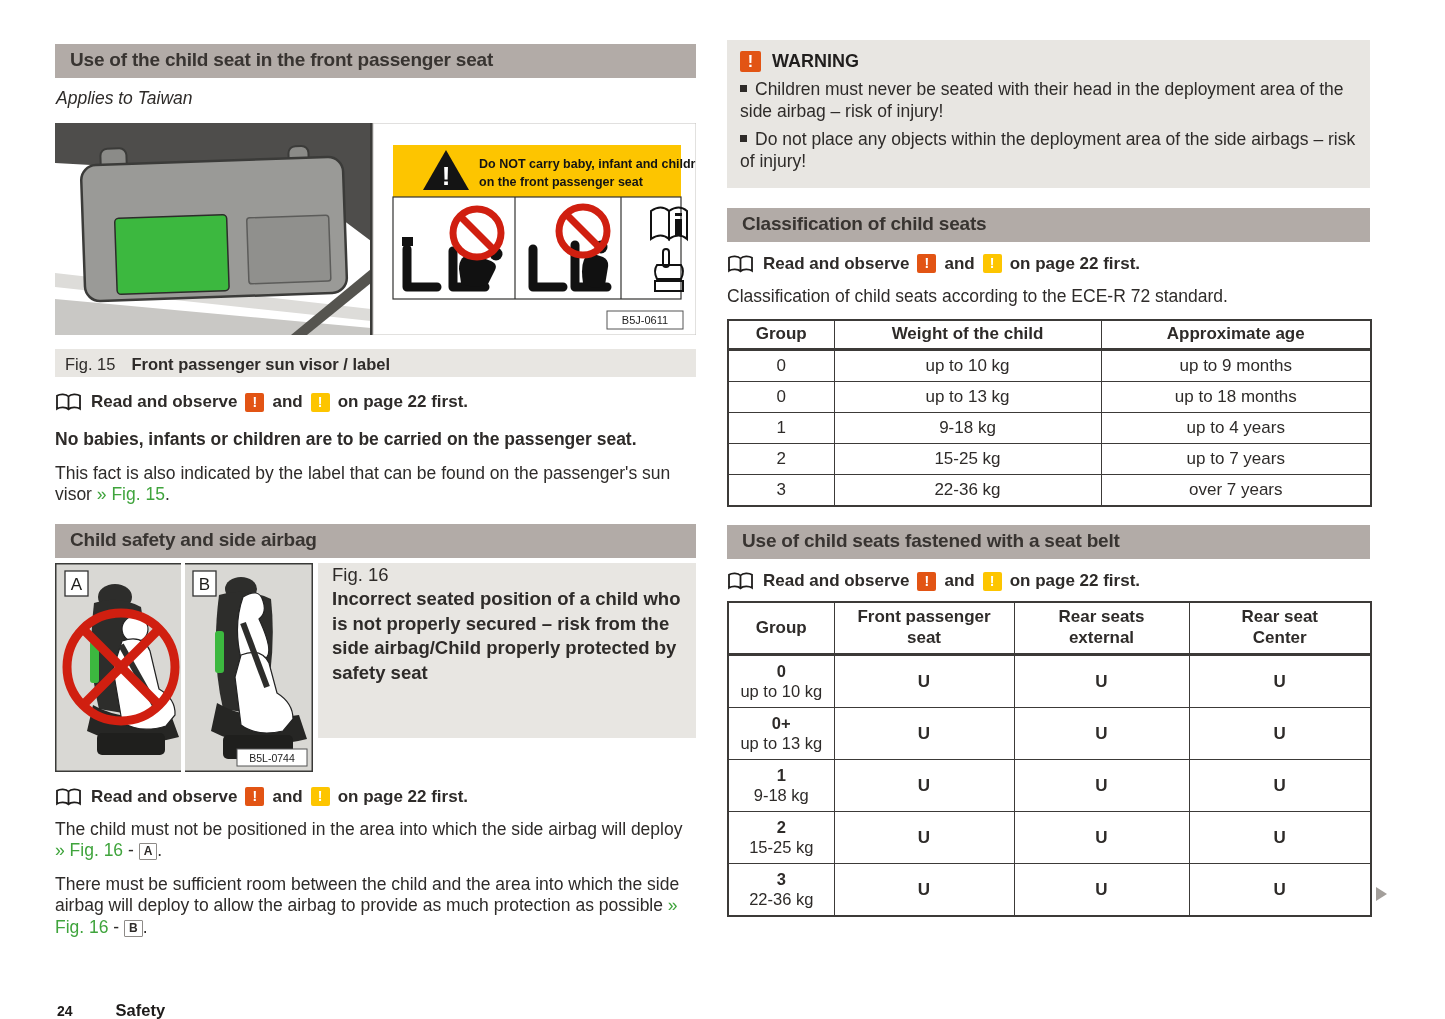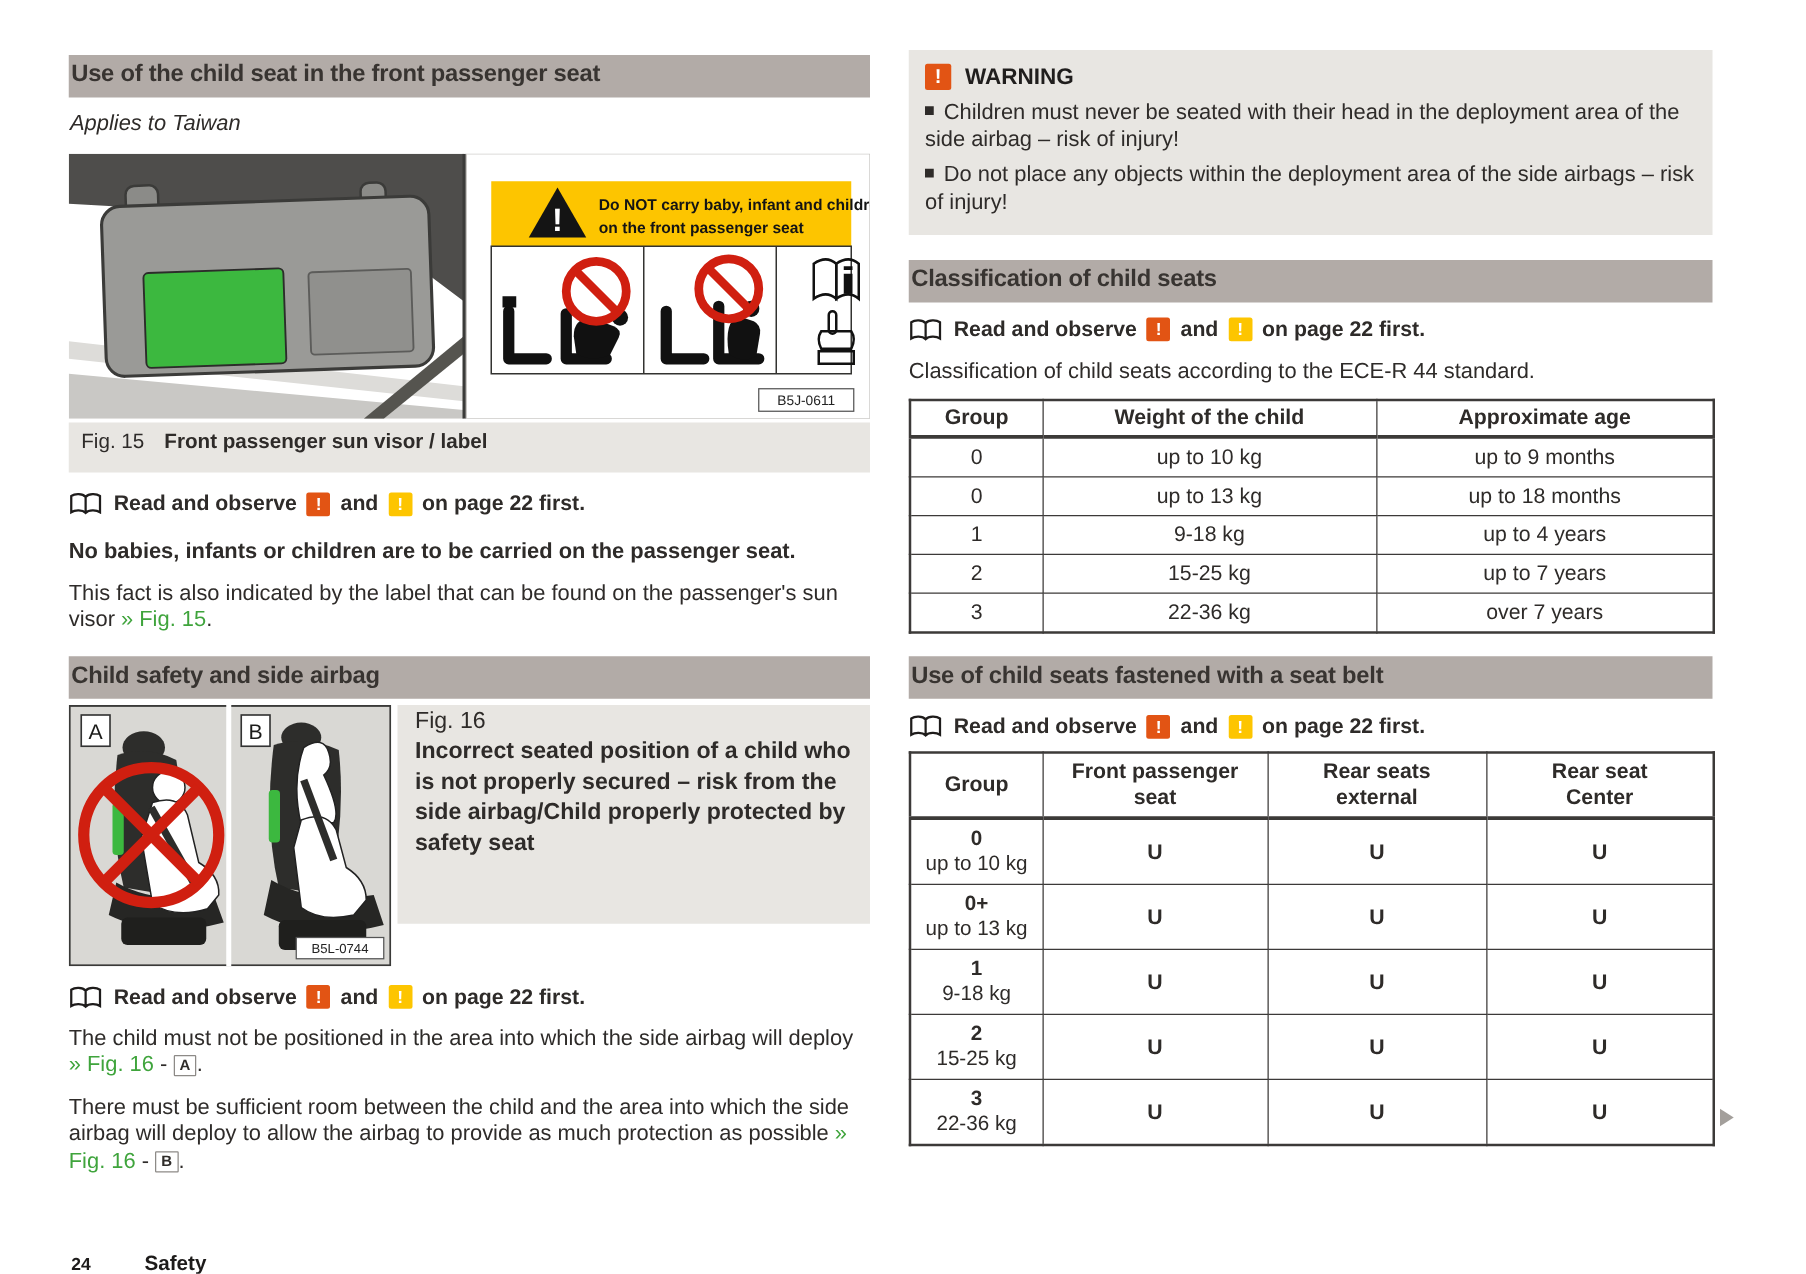--- a/index.html
+++ b/index.html
@@ -5,27 +5,27 @@
   html,body{margin:0;padding:0;}
   body{
     width:1445px;height:1019px;background:#ffffff;position:relative;
     font-family:"Liberation Sans",sans-serif;color:#2e2b29;
     -webkit-font-smoothing:antialiased;
   }
   .col-left{position:absolute;left:55px;top:44px;width:641px;}
   .col-right{position:absolute;left:727px;top:40px;width:643px;}
 
   .secbar{background:#b2aba7;color:#383431;font-weight:700;font-size:19px;
-          padding:5px 10px 7px 2px;letter-spacing:-0.2px;}
+          padding:5px 10px 7px 15px;letter-spacing:-0.2px;}
   .applies{font-style:italic;font-size:17.5px;margin:10px 0 0 1px;}
 
   
   .fig{margin-top:14px;}
   .figimgs{height:212px;position:relative;}
-  .figcap{background:#e8e6e2;padding:6px 10px 15px;font-size:16.5px;margin-top:3px;color:#2e2b29;}
+  .figcap{background:#e8e6e2;padding:6px 10px 3px;font-size:16.5px;margin-top:14px;color:#2e2b29;}
   .figcap .fignum{margin-right:16px;}
   .f16row{display:flex;margin-top:5px;}
   .f16cap{flex:1;background:#e8e6e2;margin-left:5px;padding:0 14px;font-size:18.5px;
           line-height:1.33;height:175px;}
   .f16cap .fignum{display:block;}
   .f16cap b{display:block;}
 
   
   .readline{margin-top:15px;font-weight:700;font-size:17px;display:flex;align-items:center;gap:9px;}
   .badge{display:inline-block;width:19px;height:19px;line-height:19px;text-align:center;color:#fff;
@@ -246,21 +246,21 @@
     </svg>
     <span class="rtxt">
         <span>Read and observe</span>
         <span class="badge red">!</span>
         <span>and</span>
         <span class="badge yellow">!</span>
         <span>on page 22 first.</span>
       </span>
   </div>
 
-  <p class="body">Classification of child seats according to the ECE-R 44 standard.</p>
+  <p class="body">Classification of child seats according to the ECE-R 72 standard.</p>
 
   <table class="t1">
     <colgroup>
         <col style="width:106px">
         <col style="width:267px">
         <col style="width:270px">
       </colgroup>
     <thead>
         <tr>
           <th>Group</th>

